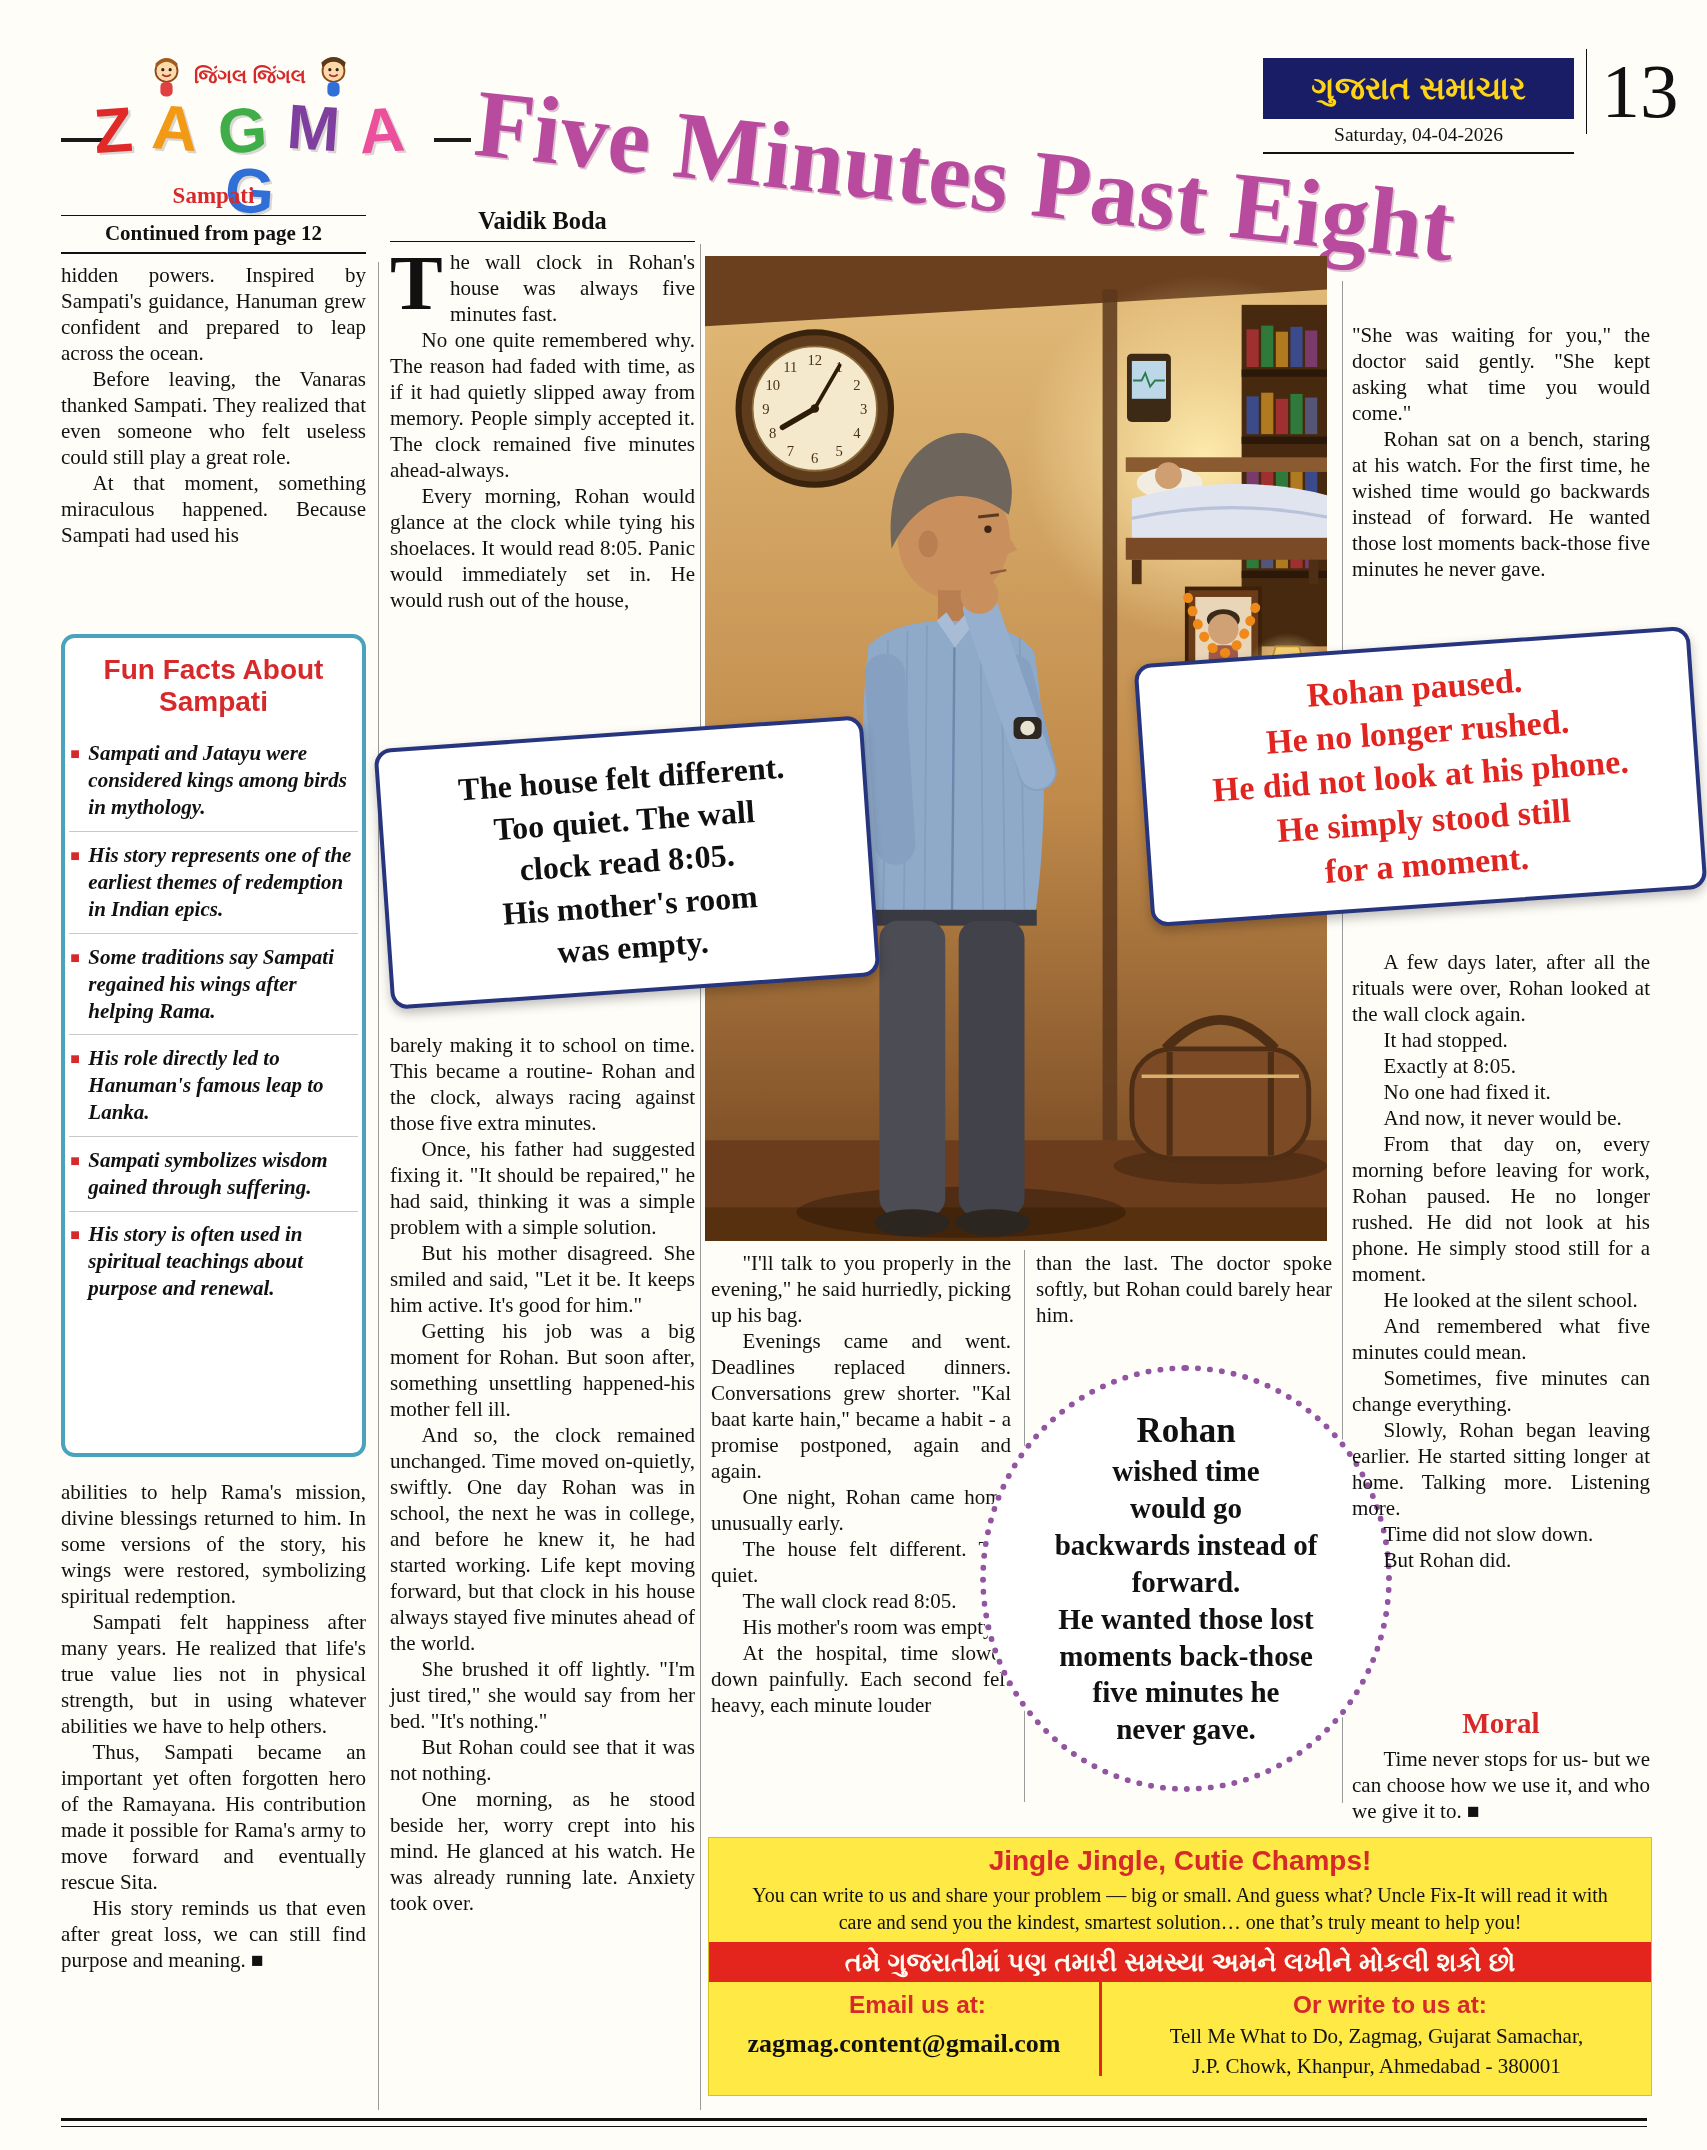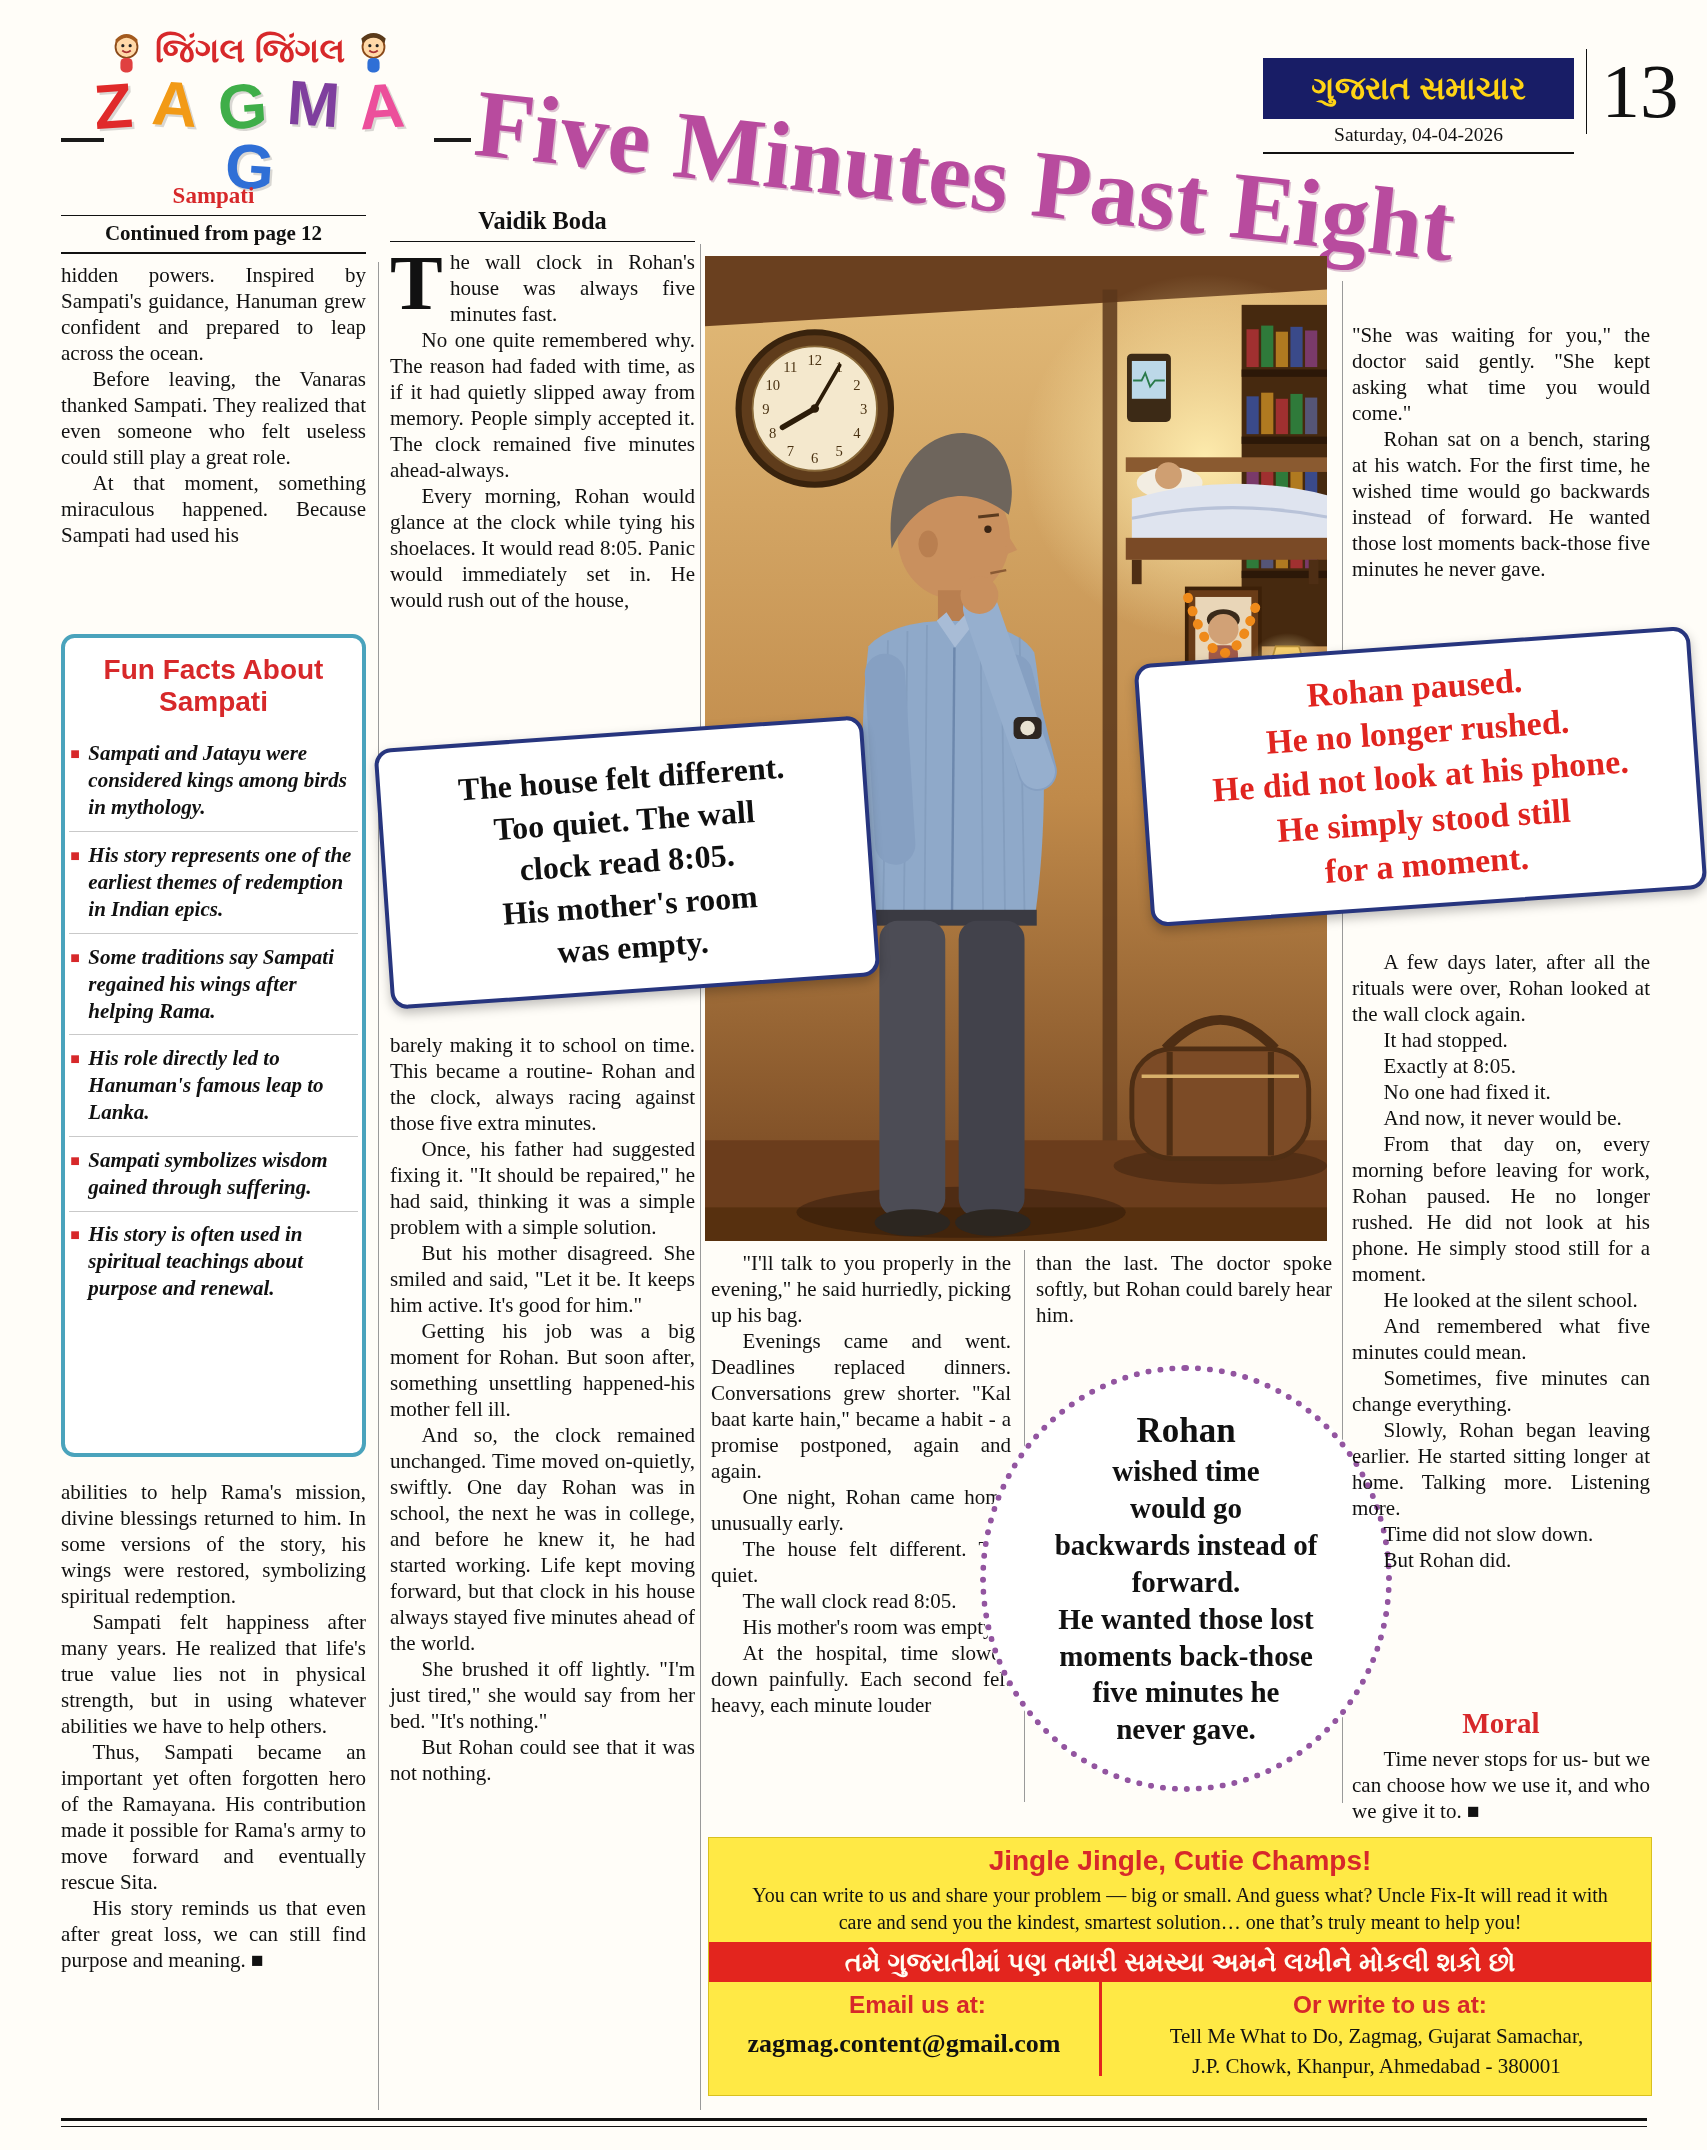--- a/index.html
+++ b/index.html
@@ -1,23 +1,23 @@
 <!DOCTYPE html>
 <html style="--accent_red: #d7282a; --title_purple: #b84b9e; --masthead_blue: #181d66; --masthead_yellow: #ffd414; --funfacts_teal: #4aa3bc; --pull_border: #27357e; --pull_text_red: #e0241f; --circle_purple: #9355a0; --footer_yellow: #ffe945; --strip_red: #e3251e;font-size:9.8px"><head>
 <meta charset="utf-8">
 <style>
   html,body{margin:0;padding:0;background:#e8e8e8;}
   .page{position:relative;width:1708px;height:2151px;background:#fffdf8;overflow:hidden;
         font-family:"Liberation Serif",serif;color:#111;}
 
   
   .logo{position:absolute;left:79px;top:30.5px;width:342px;text-align:center;}
-  .logo-top{display:flex;justify-content:center;gap:8.5px;
+  .logo-top{display:flex;align-items:center;justify-content:center;gap:8.5px;
             color:var(--accent_red,#d7282a);font-family:"Liberation Sans",sans-serif;
-            font-weight:bold;font-size:34px;}
+            font-weight:bold;font-size:20px;margin-top:24px;}
   .logo-word{font-family:"Liberation Sans",sans-serif;font-weight:bold;font-size:63px;
              line-height:1;letter-spacing:1.2px;text-shadow:2.4px 2.4px 0 rgba(0,0,0,.15);}
   .logo-word span{display:inline-block;}
   .logo-word span:nth-child(odd){transform:rotate(-4deg);}
   .logo-word span:nth-child(even){transform:rotate(4deg) translateY(-2.4px);}
   .dash{position:absolute;height:4.3px;background:#1a1a1a;}
   .section-label{position:absolute;left:61px;top:183px;width:305px;text-align:center;
                  color:var(--accent_red,#d7282a);font-weight:bold;font-size:23px;}
   .continued{position:absolute;left:61px;top:215px;width:305px;text-align:center;
              font-weight:bold;font-size:21px;border-top:1.8px solid #111;border-bottom:2.4px solid #111;
@@ -198,20 +198,21 @@
   </div>
 
   <div class="col" style="left:390px;top:1032px;width:305px;">
     <p class="noind">barely making it to school on time. This became a routine- Rohan and the clock, always racing against those five extra minutes.</p>
     <p>Once, his father had suggested fixing it. "It should be repaired," he had said, thinking it was a simple problem with a simple solution.</p>
     <p>But his mother disagreed. She smiled and said, "Let it be. It keeps him active. It's good for him."</p>
     <p>Getting his job was a big moment for Rohan. But soon after, something unsettling happened-his mother fell ill.</p>
     <p>And so, the clock remained unchanged. Time moved on-quietly, swiftly. One day Rohan was in school, the next he was in college, and before he knew it, he had started working. Life kept moving forward, but that clock in his house always stayed five minutes ahead of the world.</p>
     <p>She brushed it off lightly. "I'm just tired," she would say from her bed. "It's nothing."</p>
     <p>But Rohan could see that it was not nothing.</p>
+    <p>One morning, as he stood beside her, worry crept into his mind. He glanced at his watch. He was already running late. Anxiety took over.</p>
   </div>
 
   <svg class="illus" viewBox="0 0 1020 1615">
     <defs>
       <linearGradient id="bgGrad" x1="0" y1="0" x2="0" y2="1">
         <stop offset="0" stop-color="#e3bc7a"></stop>
           <stop offset="0.55" stop-color="#c08a4a"></stop>
           <stop offset="1" stop-color="#70421f"></stop>
       </linearGradient>
       <radialGradient id="glow" cx="0.5" cy="0.5" r="0.5">

